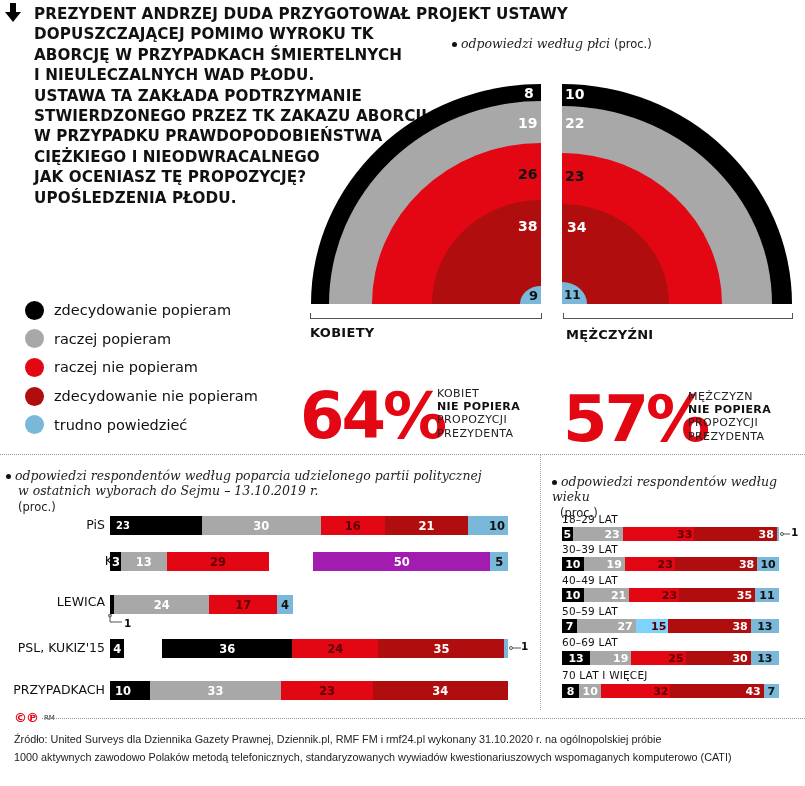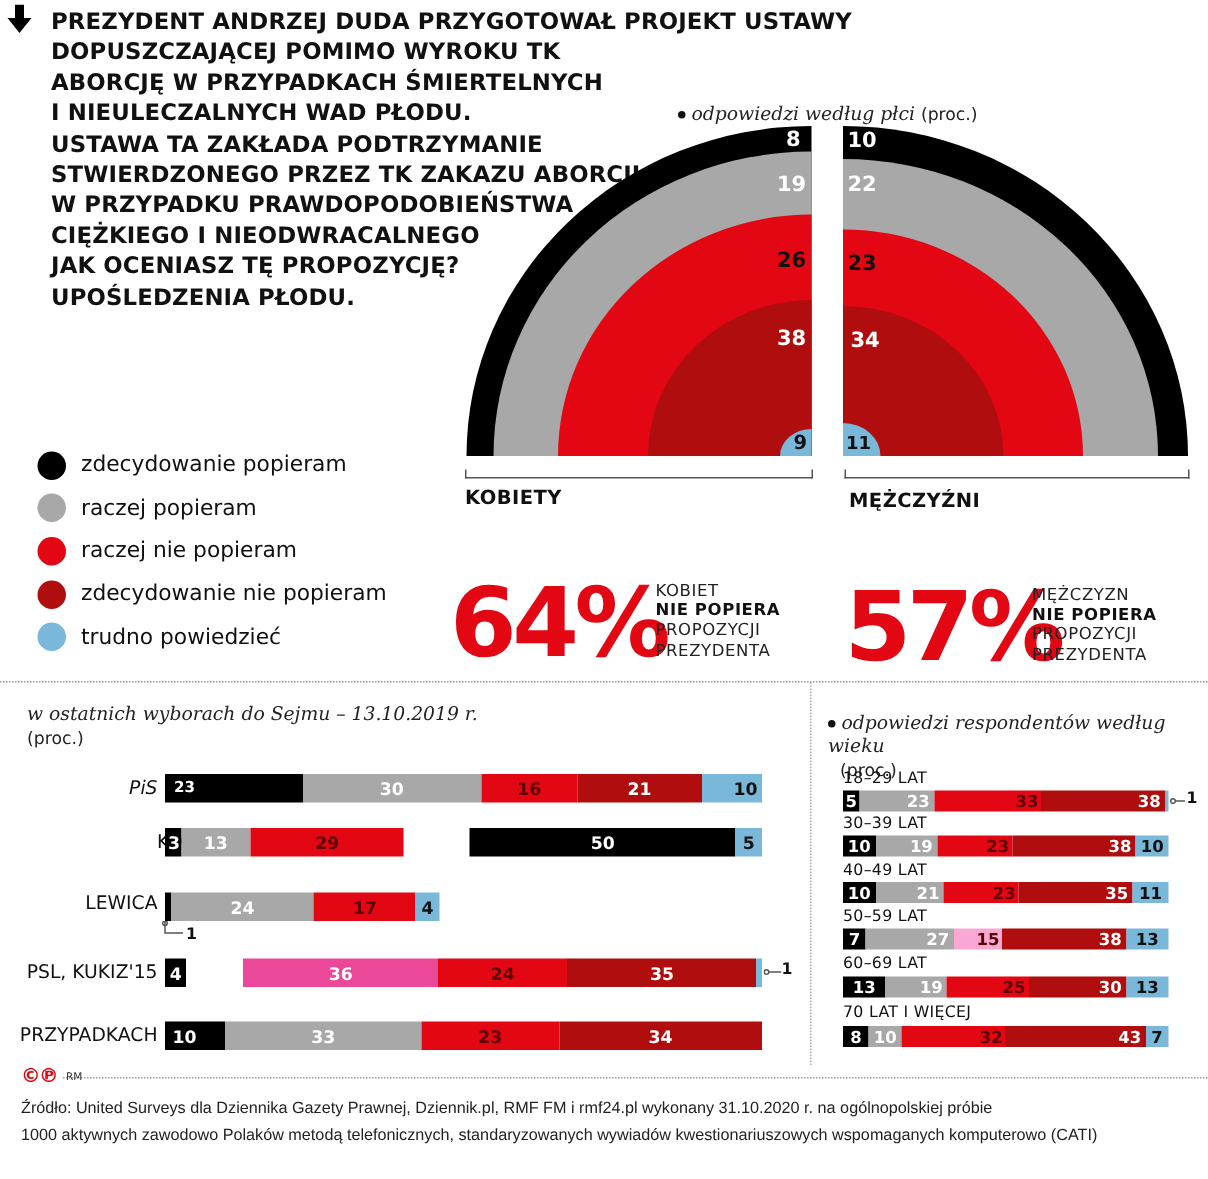--- a/index.html
+++ b/index.html
@@ -46,21 +46,21 @@
   <div>ABORCJĘ W PRZYPADKACH ŚMIERTELNYCH</div>
   <div>I NIEULECZALNYCH WAD PŁODU.</div>
   <div>USTAWA TA ZAKŁADA PODTRZYMANIE</div>
   <div>STWIERDZONEGO PRZEZ TK ZAKAZU ABORCJI</div>
   <div>W PRZYPADKU PRAWDOPODOBIEŃSTWA</div>
   <div>CIĘŻKIEGO I NIEODWRACALNEGO</div>
   <div>JAK OCENIASZ TĘ PROPOZYCJĘ?</div>
   <div>UPOŚLEDZENIA PŁODU.</div>
 </div>
 
-<div class="abs sub" style="left:452px;top:68px;white-space:nowrap;">
+<div class="abs sub" style="left:452px;top:36px;white-space:nowrap;">
   <span class="dot"></span><span class="serif-it">odpowiedzi według płci</span> <span class="proc">(proc.)</span>
 </div>
 
 <svg class="abs" style="left:300px;top:70px;" width="260" height="240">
 
   <path d="M241 234 L11 234 A230 220 0 0 1 241 14 Z" fill="#000"></path>
   <path d="M241 234 L29 234 A212 203 0 0 1 241 31 Z" fill="#a8a8a8"></path>
   <path d="M241 234 L72 234 A169 161 0 0 1 241 73 Z" fill="#e30613"></path>
   <path d="M241 234 L132 234 A109 104 0 0 1 241 130 Z" fill="#b00e0e"></path>
   <path d="M241 234 L220 234 A21 18 0 0 1 241 216 Z" fill="#79b8d9"></path>
@@ -126,59 +126,60 @@
   <div><b>NIE POPIERA</b></div>
   <div>PROPOZYCJI</div>
   <div>PREZYDENTA</div>
 </div>
 
 <div class="abs hdots" style="left:0;top:454px;width:805px;"></div>
 <div class="abs vdots" style="left:540px;top:455px;height:255px;"></div>
 <div class="abs hdots" style="left:42px;top:718px;width:763px;"></div>
 
 <div class="abs sub" style="left:6px;top:468px;line-height:15px;">
+  <div><span class="dot"></span><span class="serif-it">odpowiedzi respondentów według poparcia udzielonego partii politycznej</span></div>
   <div style="padding-left:12px;" class="serif-it">w ostatnich wyborach do Sejmu – 13.10.2019 r.</div>
   <div style="padding-left:12px;font-size:11.5px;margin-top:2px;">(proc.)</div>
 </div>
 
-<div class="pl" style="right:700px;top:517px;font-style:italic;">PiS</div>
+<div class="pl" style="right:700px;top:517px;">PiS</div>
 <div class="bar" style="left:110px;top:516px;width:398px;">
   <div class="seg" style="width:23%;background:#000;color:#fff;padding-left:6px;font-size:10px;">23</div>
   <div class="seg" style="width:30%;background:#a8a8a8;color:#fff;justify-content:center;">30</div>
   <div class="seg" style="width:16%;background:#e30613;color:#5a0000;justify-content:center;">16</div>
   <div class="seg" style="width:21%;background:#b00e0e;color:#fff;justify-content:center;">21</div>
   <div class="seg" style="width:10%;background:#79b8d9;color:#111;justify-content:flex-end;padding-right:3px;">10</div>
 </div>
 
 <div class="pl" style="right:683px;top:553px;">KO</div>
 <div class="bar" style="left:110px;top:552px;width:398px;">
   <div class="seg" style="width:3%;background:#000;color:#fff;padding-left:2px;">3</div>
   <div class="seg" style="width:13%;background:#a8a8a8;color:#fff;justify-content:center;">13</div>
   <div class="seg" style="width:29%;background:#e30613;color:#5a0000;justify-content:center;">29</div>
-  <div class="seg" style="width:50%;background:#000000;color:#fff;justify-content:center;margin-left:44px;">50</div>
+  <div class="seg" style="width:50%;background:#a21caf;color:#fff;justify-content:center;margin-left:44px;">50</div>
   <div class="seg" style="width:5%;background:#79b8d9;color:#111;justify-content:center;">5</div>
 </div>
 
 <div class="pl" style="right:700px;top:594px;">LEWICA</div>
 <div class="bar" style="left:110px;top:595px;width:398px;">
   <div class="seg" style="width:1%;background:#000;"></div>
   <div class="seg" style="width:24%;background:#a8a8a8;color:#fff;justify-content:center;">24</div>
   <div class="seg" style="width:17%;background:#e30613;color:#5a0000;justify-content:center;">17</div>
   <div class="seg" style="width:4%;background:#79b8d9;color:#111;justify-content:center;">4</div>
 </div>
 <svg class="abs" style="left:108px;top:614px;" width="14" height="12">
     <path d="M2 0 V8 H14" stroke="#555" fill="none" stroke-width="1"></path>
     <circle cx="2" cy="1.5" r="1.5" fill="none" stroke="#555"></circle>
   </svg>
 <div class="abs note" style="left:124px;top:617px;">1</div>
 
 <div class="pl" style="right:700px;top:640px;">PSL, KUKIZ'15</div>
 <div class="bar" style="left:110px;top:639px;width:398px;">
   <div class="seg" style="width:4%;background:#000;color:#fff;justify-content:center;">4</div>
-  <div class="seg" style="width:36%;background:#ec4899;color:#fff;justify-content:center;margin-left:38px;">36</div>
+  <div class="seg" style="width:36%;background:#000000;color:#fff;justify-content:center;margin-left:38px;">36</div>
   <div class="seg" style="width:24%;background:#e30613;color:#5a0000;justify-content:center;">24</div>
   <div class="seg" style="width:35%;background:#b00e0e;color:#fff;justify-content:center;">35</div>
   <div class="seg" style="width:1%;background:#79b8d9;"></div>
 </div>
 <svg class="abs" style="left:509px;top:644px;" width="12" height="8">
     <circle cx="2" cy="4" r="1.5" fill="none" stroke="#555"></circle>
     <path d="M3.5 4 H12" stroke="#555"></path>
   </svg>
 <div class="abs note" style="left:521px;top:640px;">1</div>
 
@@ -224,21 +225,21 @@
   <div class="seg" style="width:21%;background:#a8a8a8;color:#fff;justify-content:flex-end;padding-right:3px;">21</div>
   <div class="seg" style="width:23%;background:#e30613;color:#5a0000;justify-content:flex-end;padding-right:2px;">23</div>
   <div class="seg" style="width:35%;background:#b00e0e;color:#fff;justify-content:flex-end;padding-right:3px;">35</div>
   <div class="seg" style="width:11%;background:#79b8d9;color:#111;justify-content:center;">11</div>
 </div>
 
 <div class="agelbl" style="left:562px;top:605px;text-align:center;">50–59 LAT</div>
 <div class="agebar" style="left:562px;top:619px;width:217px;">
   <div class="seg" style="width:7%;background:#000;color:#fff;justify-content:center;">7</div>
   <div class="seg" style="width:27%;background:#a8a8a8;color:#fff;justify-content:flex-end;padding-right:3px;">27</div>
-  <div class="seg" style="width:15%;background:#f9a8d4;color:#5a0000;justify-content:flex-end;padding-right:2px;">15</div>
+  <div class="seg" style="width:15%;background:#7dd3fc;color:#5a0000;justify-content:flex-end;padding-right:2px;">15</div>
   <div class="seg" style="width:38%;background:#b00e0e;color:#fff;justify-content:flex-end;padding-right:3px;">38</div>
   <div class="seg" style="width:13%;background:#79b8d9;color:#111;justify-content:center;">13</div>
 </div>
 
 <div class="agelbl" style="left:562px;top:636px;">60–69 LAT</div>
 <div class="agebar" style="left:562px;top:651px;width:217px;">
   <div class="seg" style="width:13%;background:#000;color:#fff;justify-content:center;">13</div>
   <div class="seg" style="width:19%;background:#a8a8a8;color:#fff;justify-content:flex-end;padding-right:3px;">19</div>
   <div class="seg" style="width:25%;background:#e30613;color:#5a0000;justify-content:flex-end;padding-right:2px;">25</div>
   <div class="seg" style="width:30%;background:#b00e0e;color:#fff;justify-content:flex-end;padding-right:3px;">30</div>

